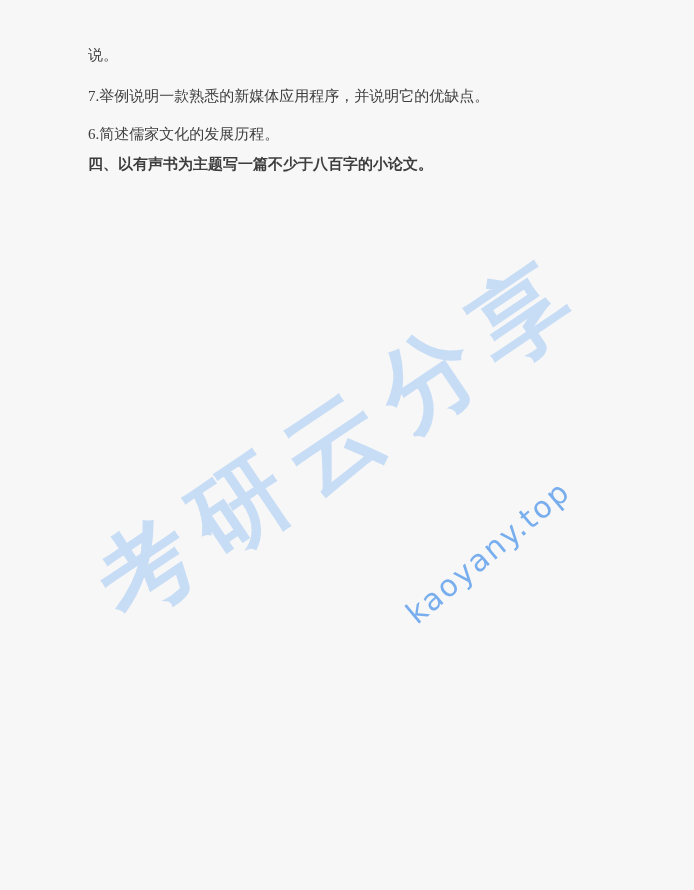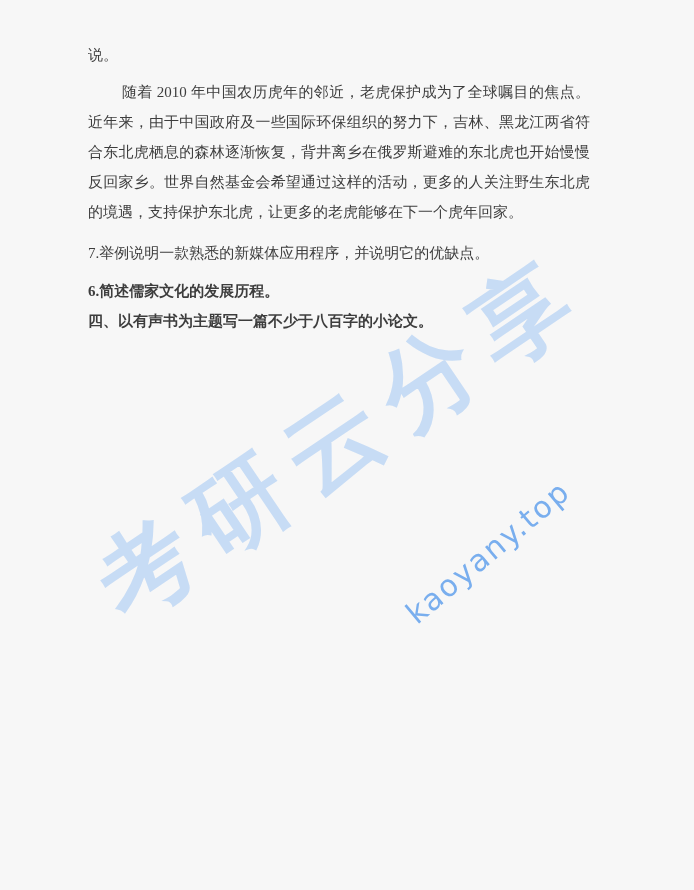--- a/index.html
+++ b/index.html
@@ -31,21 +31,21 @@
     text-align: justify;
     z-index: 2;
   }
   .content p { margin: 0; }
   .para-indent {
     margin-top: 7px !important;
     text-indent: 34px;
   }
   .q4 { margin-top: 11px !important; }
   .q5 { margin-top: 9px  !important; }
-  .q6 { margin-top: 8px  !important; font-weight: bold; }
+  .q6 { margin-top: 8px  !important; }
   .q-section { margin-top: 0 !important; font-weight: bold; }
   
   .wm-script {
     position: absolute;
     left: 342px;
     top: 439px;
     transform: translate(-50%, -50%) rotate(-34deg);
     transform-origin: center center;
     font-size: 95px;
     letter-spacing: 18px;
@@ -79,21 +79,20 @@
 <div class="page">
 
   <div class="wm-script">考研云分享</div>
 
   <div class="wm-url">kaoyany.top</div>
 
   <div class="content">
 
     <p class="lead-line">说。</p>
 
-    <p class="para-indent">随着 2010 年中国农历虎年的邻近，老虎保护成为了全球嘱目的焦点。近年来，由于中国政府及一些国际环保组织的努力下，吉林、黑龙江两省符合东北虎栖息的森林逐渐恢复，背井离乡在俄罗斯避难的东北虎也开始慢慢反回家乡。世界自然基金会希望通过这样的活动，更多的人关注野生东北虎的境遇，支持保护东北虎，让更多的老虎能够在下一个虎年回家。</p>
 
 
     <p class="q q4">7.举例说明一款熟悉的新媒体应用程序，并说明它的优缺点。</p>
 
 
     <p class="q q6">6.简述儒家文化的发展历程。</p>
 
     <p class="q q-section">四、以有声书为主题写一篇不少于八百字的小论文。</p>
 
   </div>

